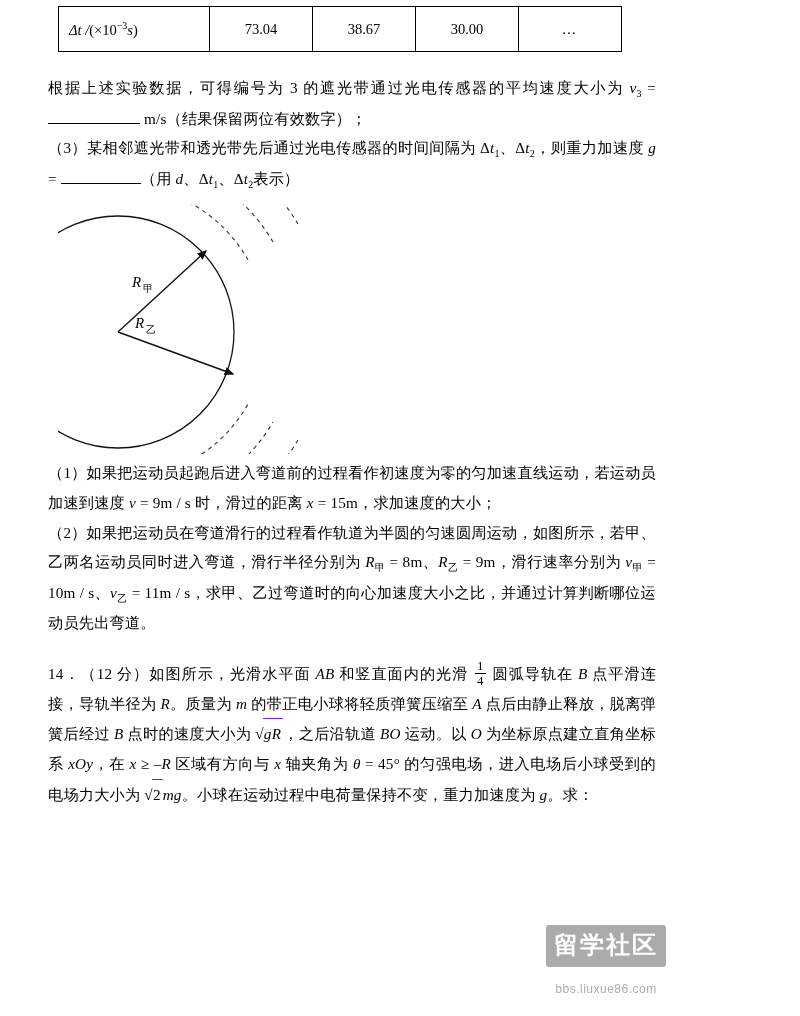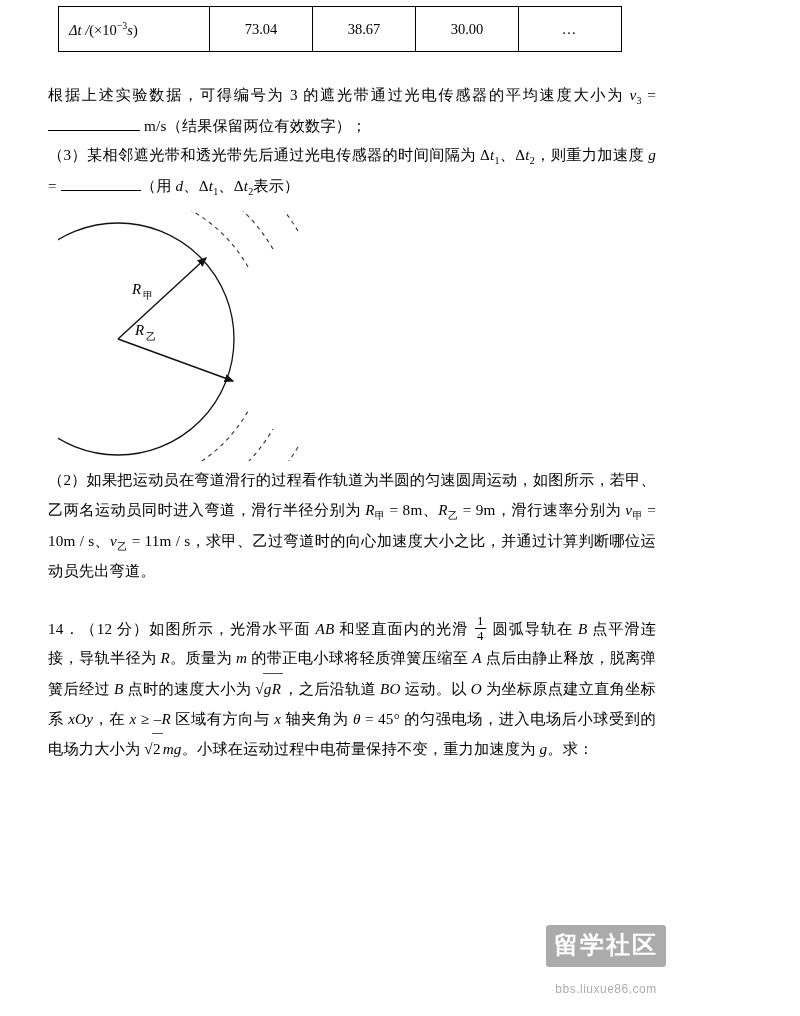--- a/index.html
+++ b/index.html
@@ -49,21 +49,21 @@
 
   
   p.para {
     font-size: 15.2px;
     line-height: 1.95;
     margin: 0;
     text-align: justify;
     text-justify: inter-ideograph;
     letter-spacing: 0.2px;
   }
-  p.gap-top { margin-top: 28px; }
+  p.gap-top { margin-top: 21px; }
   .blank-s { display: inline-block; border-bottom: 1px solid #000; width: 80px; height: 0.9em; }
   .blank-m { display: inline-block; border-bottom: 1px solid #000; width: 92px; height: 0.9em; }
   .blank-l { display: inline-block; border-bottom: 1px solid #000; width: 130px; height: 0.9em; }
 
   
   .figure-area {
     position: relative;
     height: 250px;
     margin: 10px 0 4px 0;
   }
@@ -162,20 +162,23 @@
       <line x1="60" y1="128" x2="148" y2="47" stroke="#111" stroke-width="1.4" marker-end="url(#ah)"></line>
       <line x1="60" y1="128" x2="175" y2="170" stroke="#111" stroke-width="1.4" marker-end="url(#ah)"></line>
 
       <text x="74" y="83" font-family="Liberation Serif, serif" font-size="15" font-style="italic">R</text>
       <text x="85" y="88" font-family="Liberation Serif, serif" font-size="10">甲</text>
       <text x="77" y="124" font-family="Liberation Serif, serif" font-size="15" font-style="italic">R</text>
       <text x="88" y="129" font-family="Liberation Serif, serif" font-size="10">乙</text>
     </svg>
   </div>
 
+  <p class="para">
+    <span>（1）如果把运动员起跑后进入弯道前的过程看作初速度为零的匀加速直线运动，若运动员加速到速度 </span><span class="mi">v</span><span> = 9m / s</span><span> 时，滑过的距离 </span><span class="mi">x</span><span> = 15m</span><span>，求加速度的大小；</span>
+  </p>
 
   <p class="para">
     <span>（2）如果把运动员在弯道滑行的过程看作轨道为半圆的匀速圆周运动，如图所示，若甲、乙两名运动员同时进入弯道，滑行半径分别为 </span><span class="mi">R</span><span class="sub">甲</span><span> = 8m</span><span>、</span><span class="mi">R</span><span class="sub">乙</span><span> = 9m</span><span>，滑行速率分别为 </span><span class="mi">v</span><span class="sub">甲</span><span> = 10m / s</span><span>、</span><span class="mi">v</span><span class="sub">乙</span><span> = 11m / s</span><span>，求甲、乙过弯道时的向心加速度大小之比，并通过计算判断哪位运动员先出弯道。</span>
   </p>
 
   <p class="para gap-top">
     <span>14．（12 分）如图所示，光滑水平面 </span><span class="mi">AB</span><span> 和竖直面内的光滑 </span><span class="frac"><span class="num">1</span><span class="den">4</span></span><span> 圆弧导轨在 </span><span class="mi">B</span><span> 点平滑连接，导轨半径为 </span><span class="mi">R</span><span>。质量为 </span><span class="mi">m</span><span> 的带正电小球将轻质弹簧压缩至 </span><span class="mi">A</span><span> 点后由静止释放，脱离弹簧后经过 </span><span class="mi">B</span><span> 点时的速度大小为 </span>√<span class="sqrt mi">gR</span><span>，之后沿轨道 </span><span class="mi">BO</span><span> 运动。以 </span><span class="mi">O</span><span> 为坐标原点建立直角坐标系 </span><span class="mi">xOy</span><span>，在 </span><span class="mi">x ≥ –R</span><span> 区域有方向与 </span><span class="mi">x</span><span> 轴夹角为 </span><span class="mi">θ</span><span> = 45°</span><span> 的匀强电场，进入电场后小球受到的电场力大小为 </span>√<span class="sqrt">2</span><span class="mi">mg</span><span>。小球在运动过程中电荷量保持不变，重力加速度为 </span><span class="mi">g</span><span>。求：</span>
   </p>
 
   <div class="watermark">

